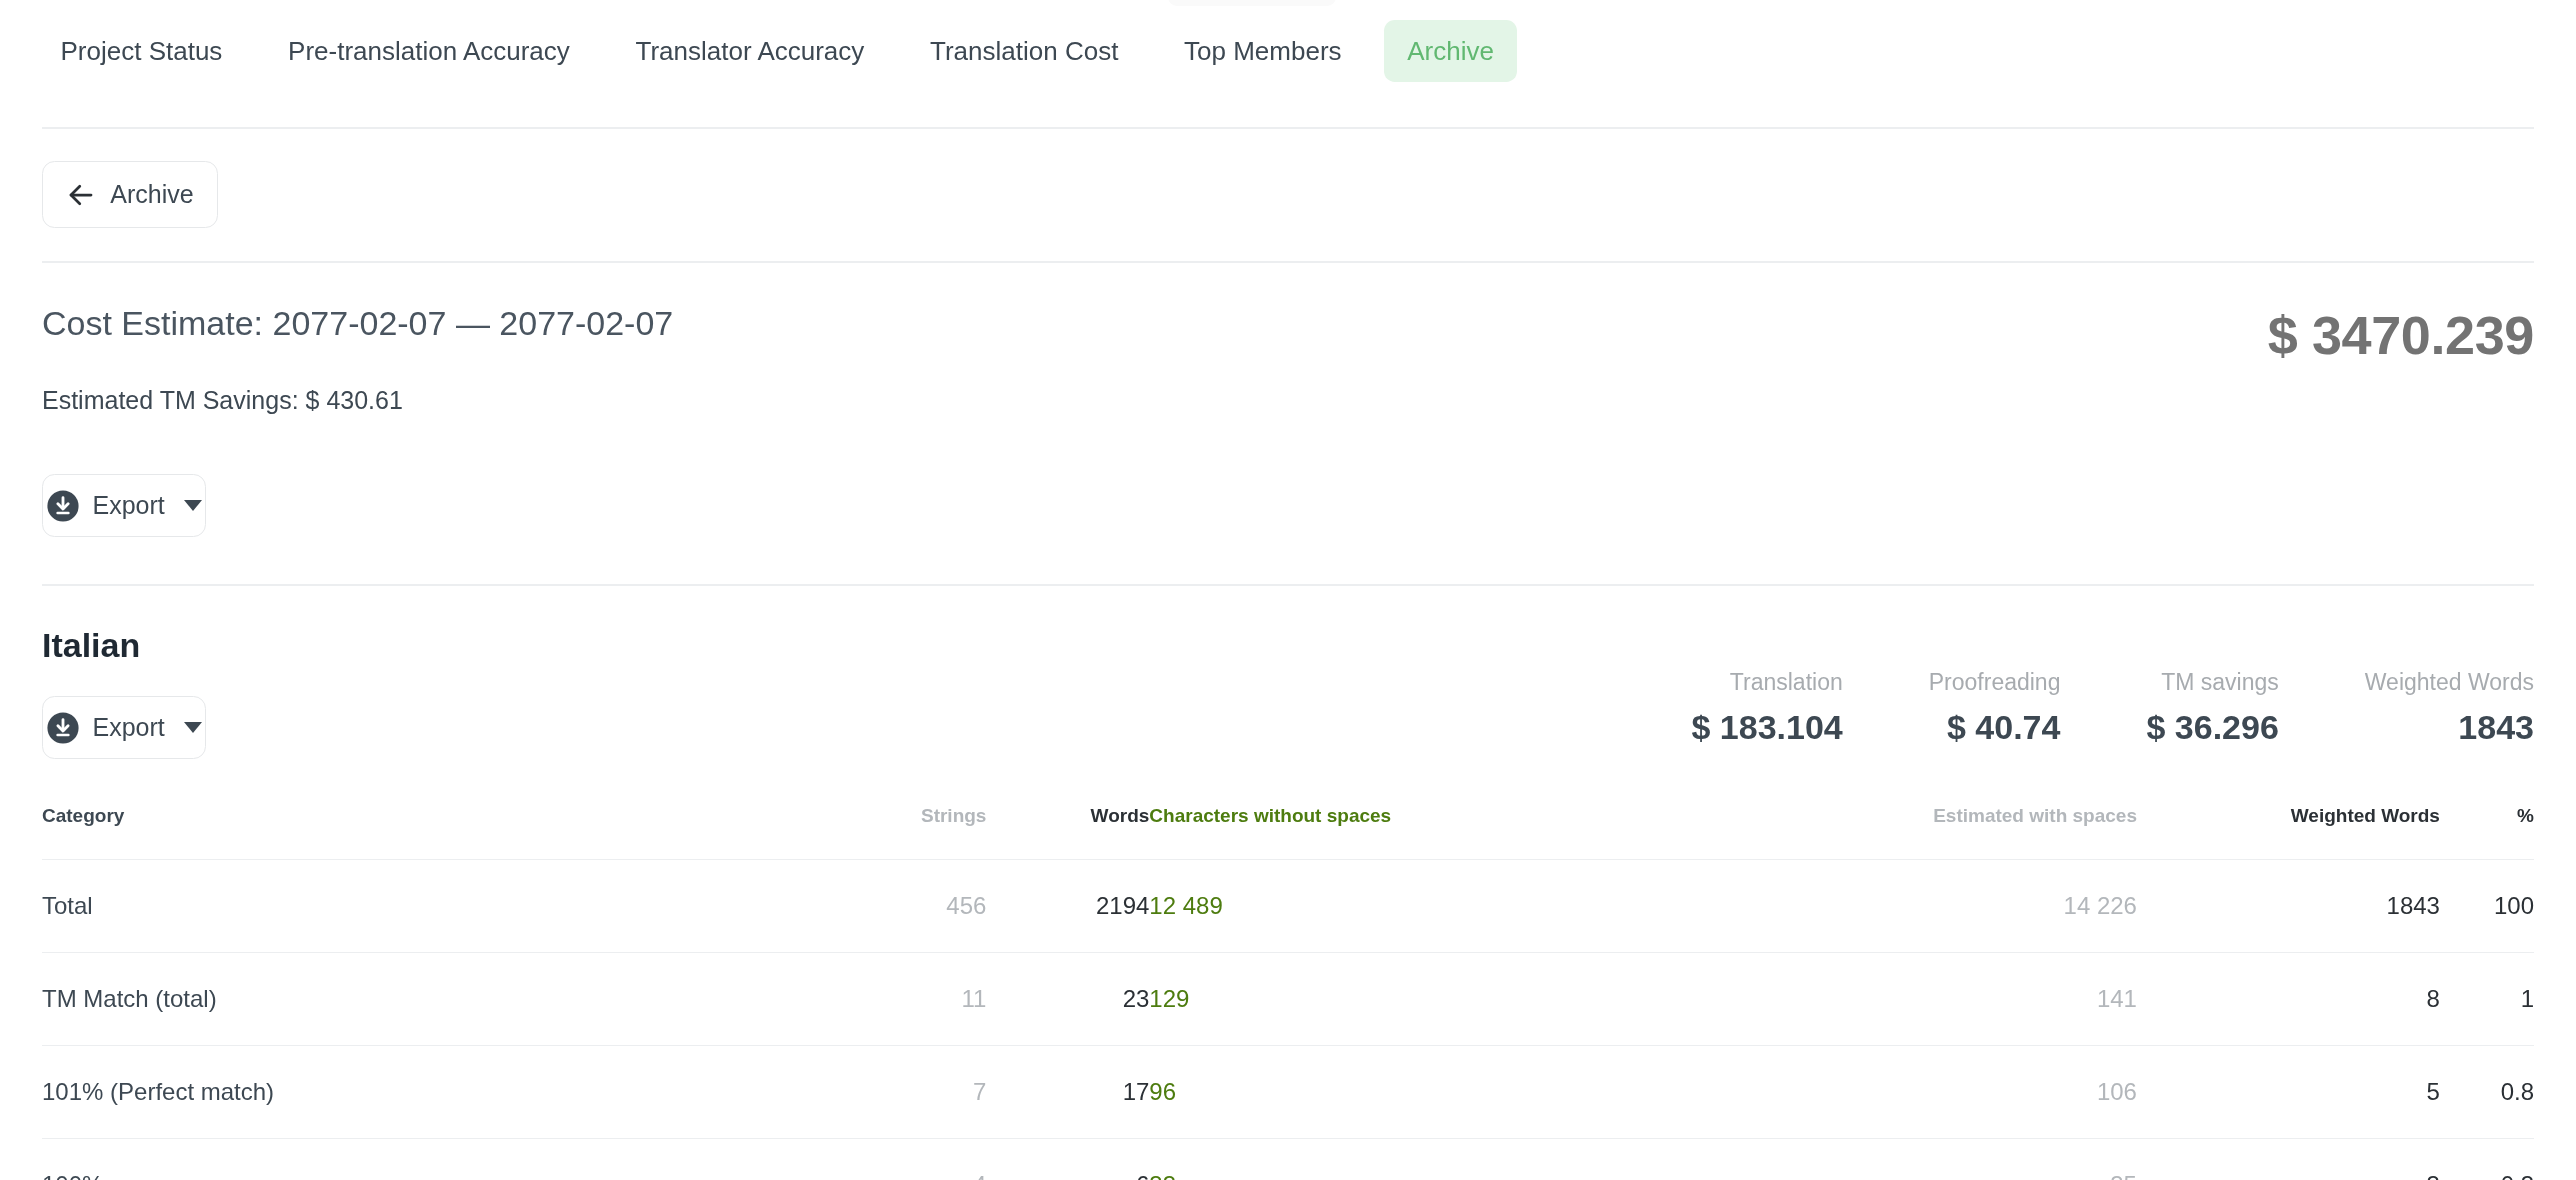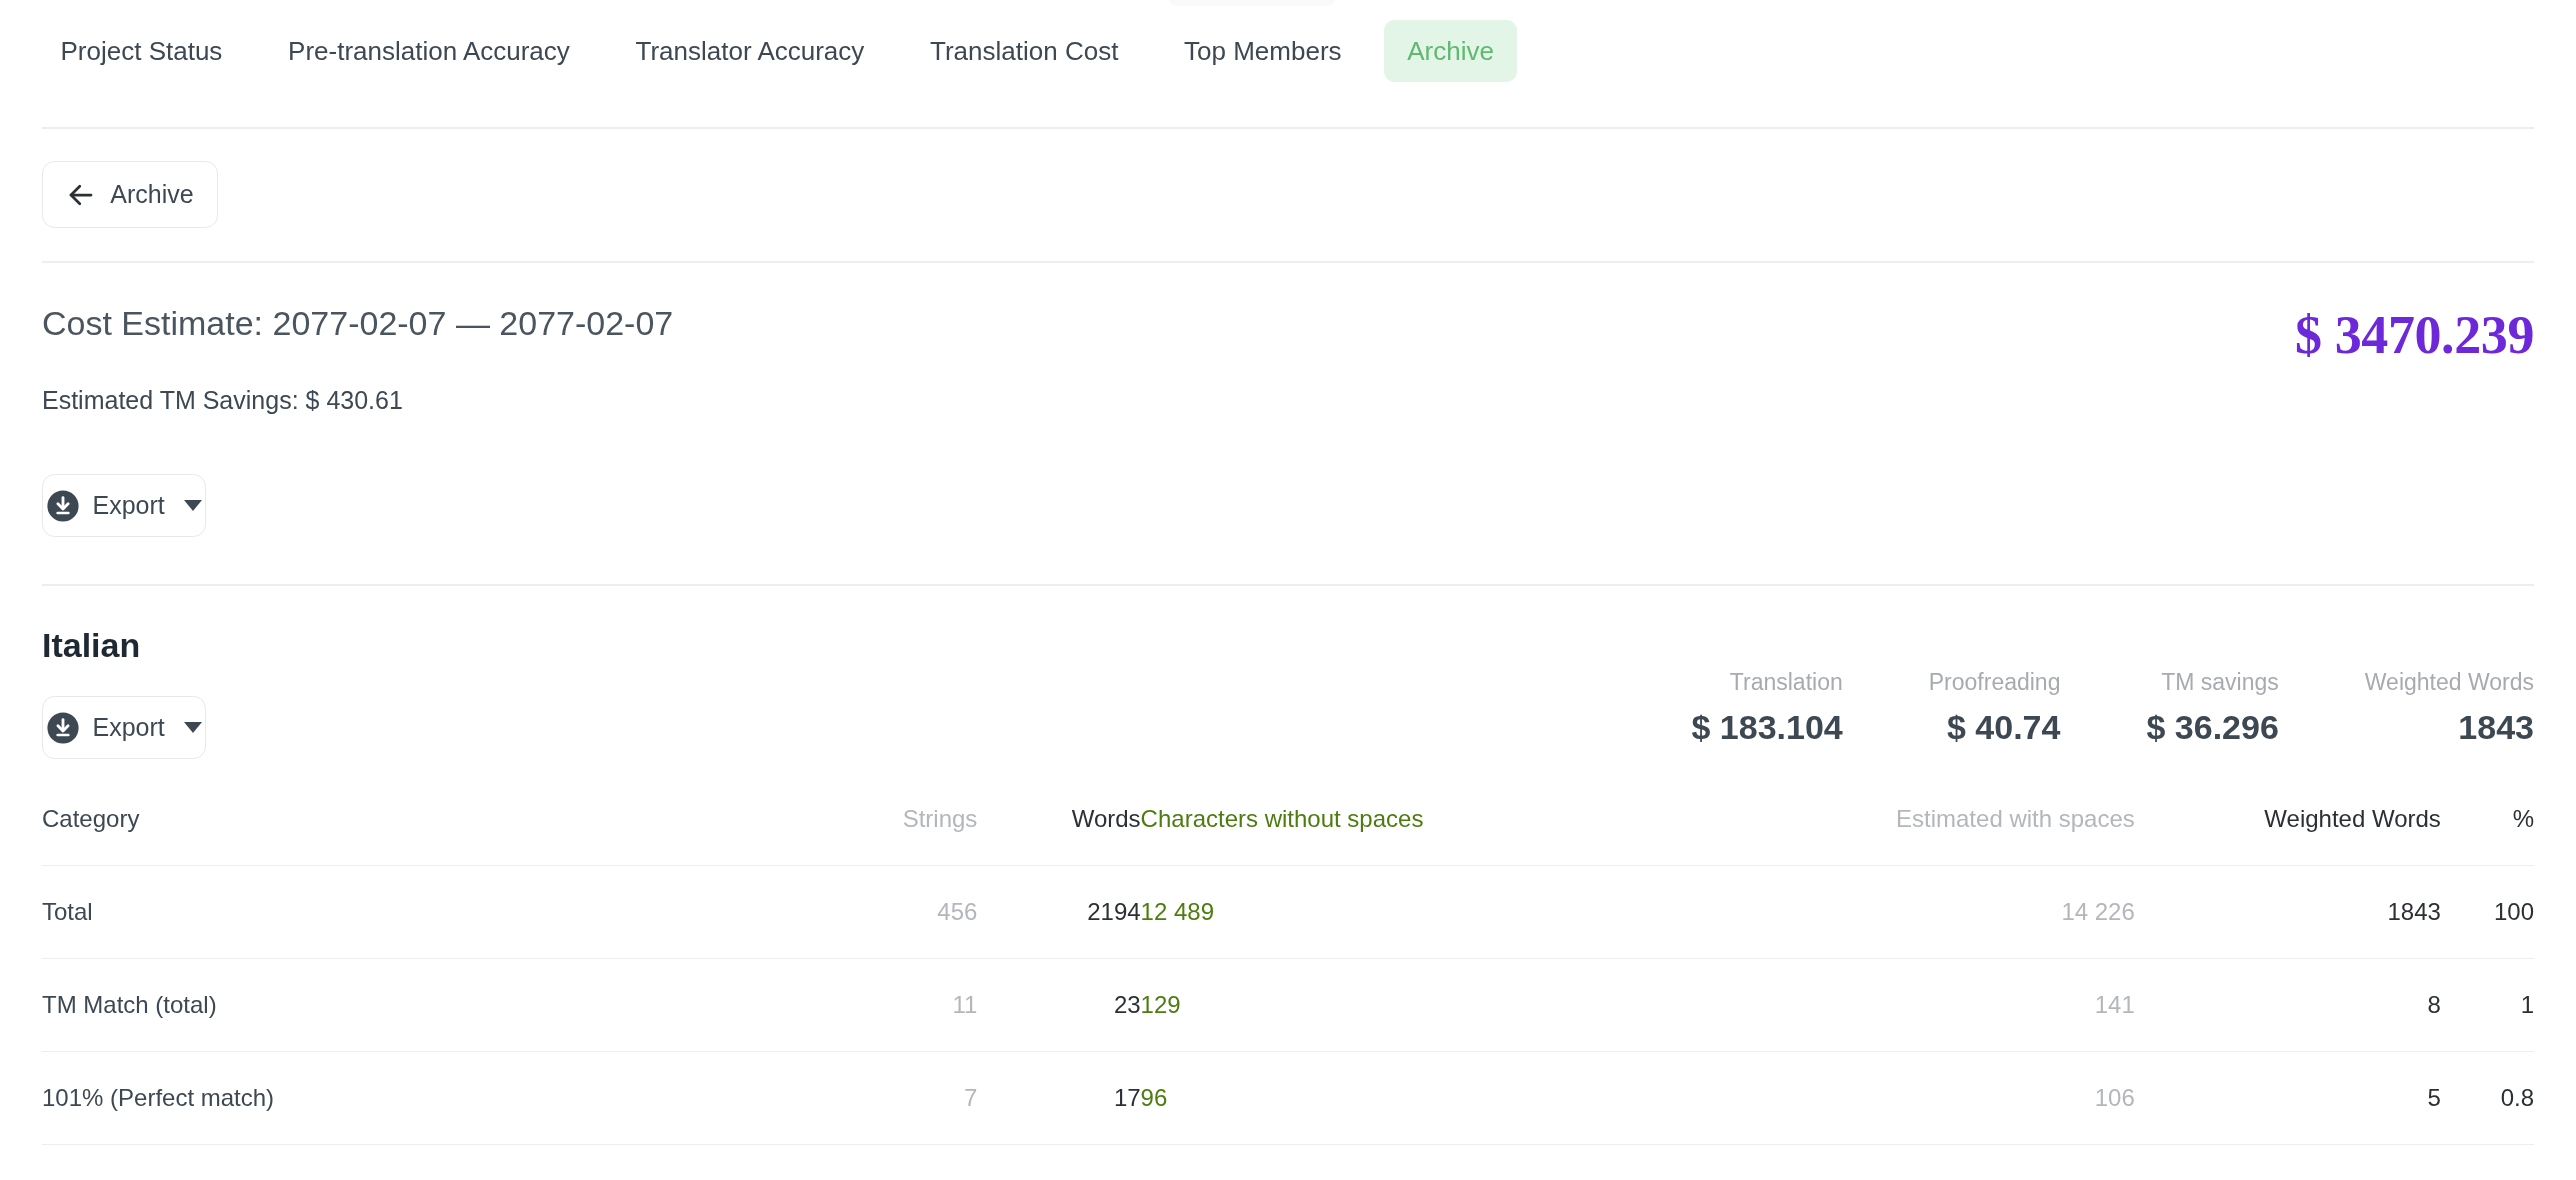--- a/index.html
+++ b/index.html
@@ -115,24 +115,23 @@
     font-size: 25px;
     color: #3d4852;
     white-space: nowrap;
   }
   .grandtotal {
     position: absolute;
     right: 42px;
     top: 304px;
     font-size: 54px;
     font-weight: bold;
-    color: #6d28d9;
+    color: #737373;
     white-space: nowrap;
     letter-spacing: -0.4px;
-    font-family: Liberation Serif, serif;
   }
 
   
   .exportbtn {
     position: absolute;
     height: 63px;
     box-sizing: border-box;
     display: flex;
     align-items: center;
     padding: 0 3px;
@@ -202,22 +201,22 @@
 
   
   .tbl {
     position: absolute;
     left: 42px;
     top: 805px;
     width: 2492px;
     border-collapse: collapse;
   }
   .tbl th {
-    font-weight: normal;
-    font-size: 24px;
+    font-weight: bold;
+    font-size: 19px;
     color: #a7abaf;
     padding: 0 0 32px 0;
     white-space: nowrap;
   }
   .tbl td {
     font-size: 24px;
     padding: 32px 0;
     white-space: nowrap;
     border-top: 1.8px solid #eceef0;
   }

